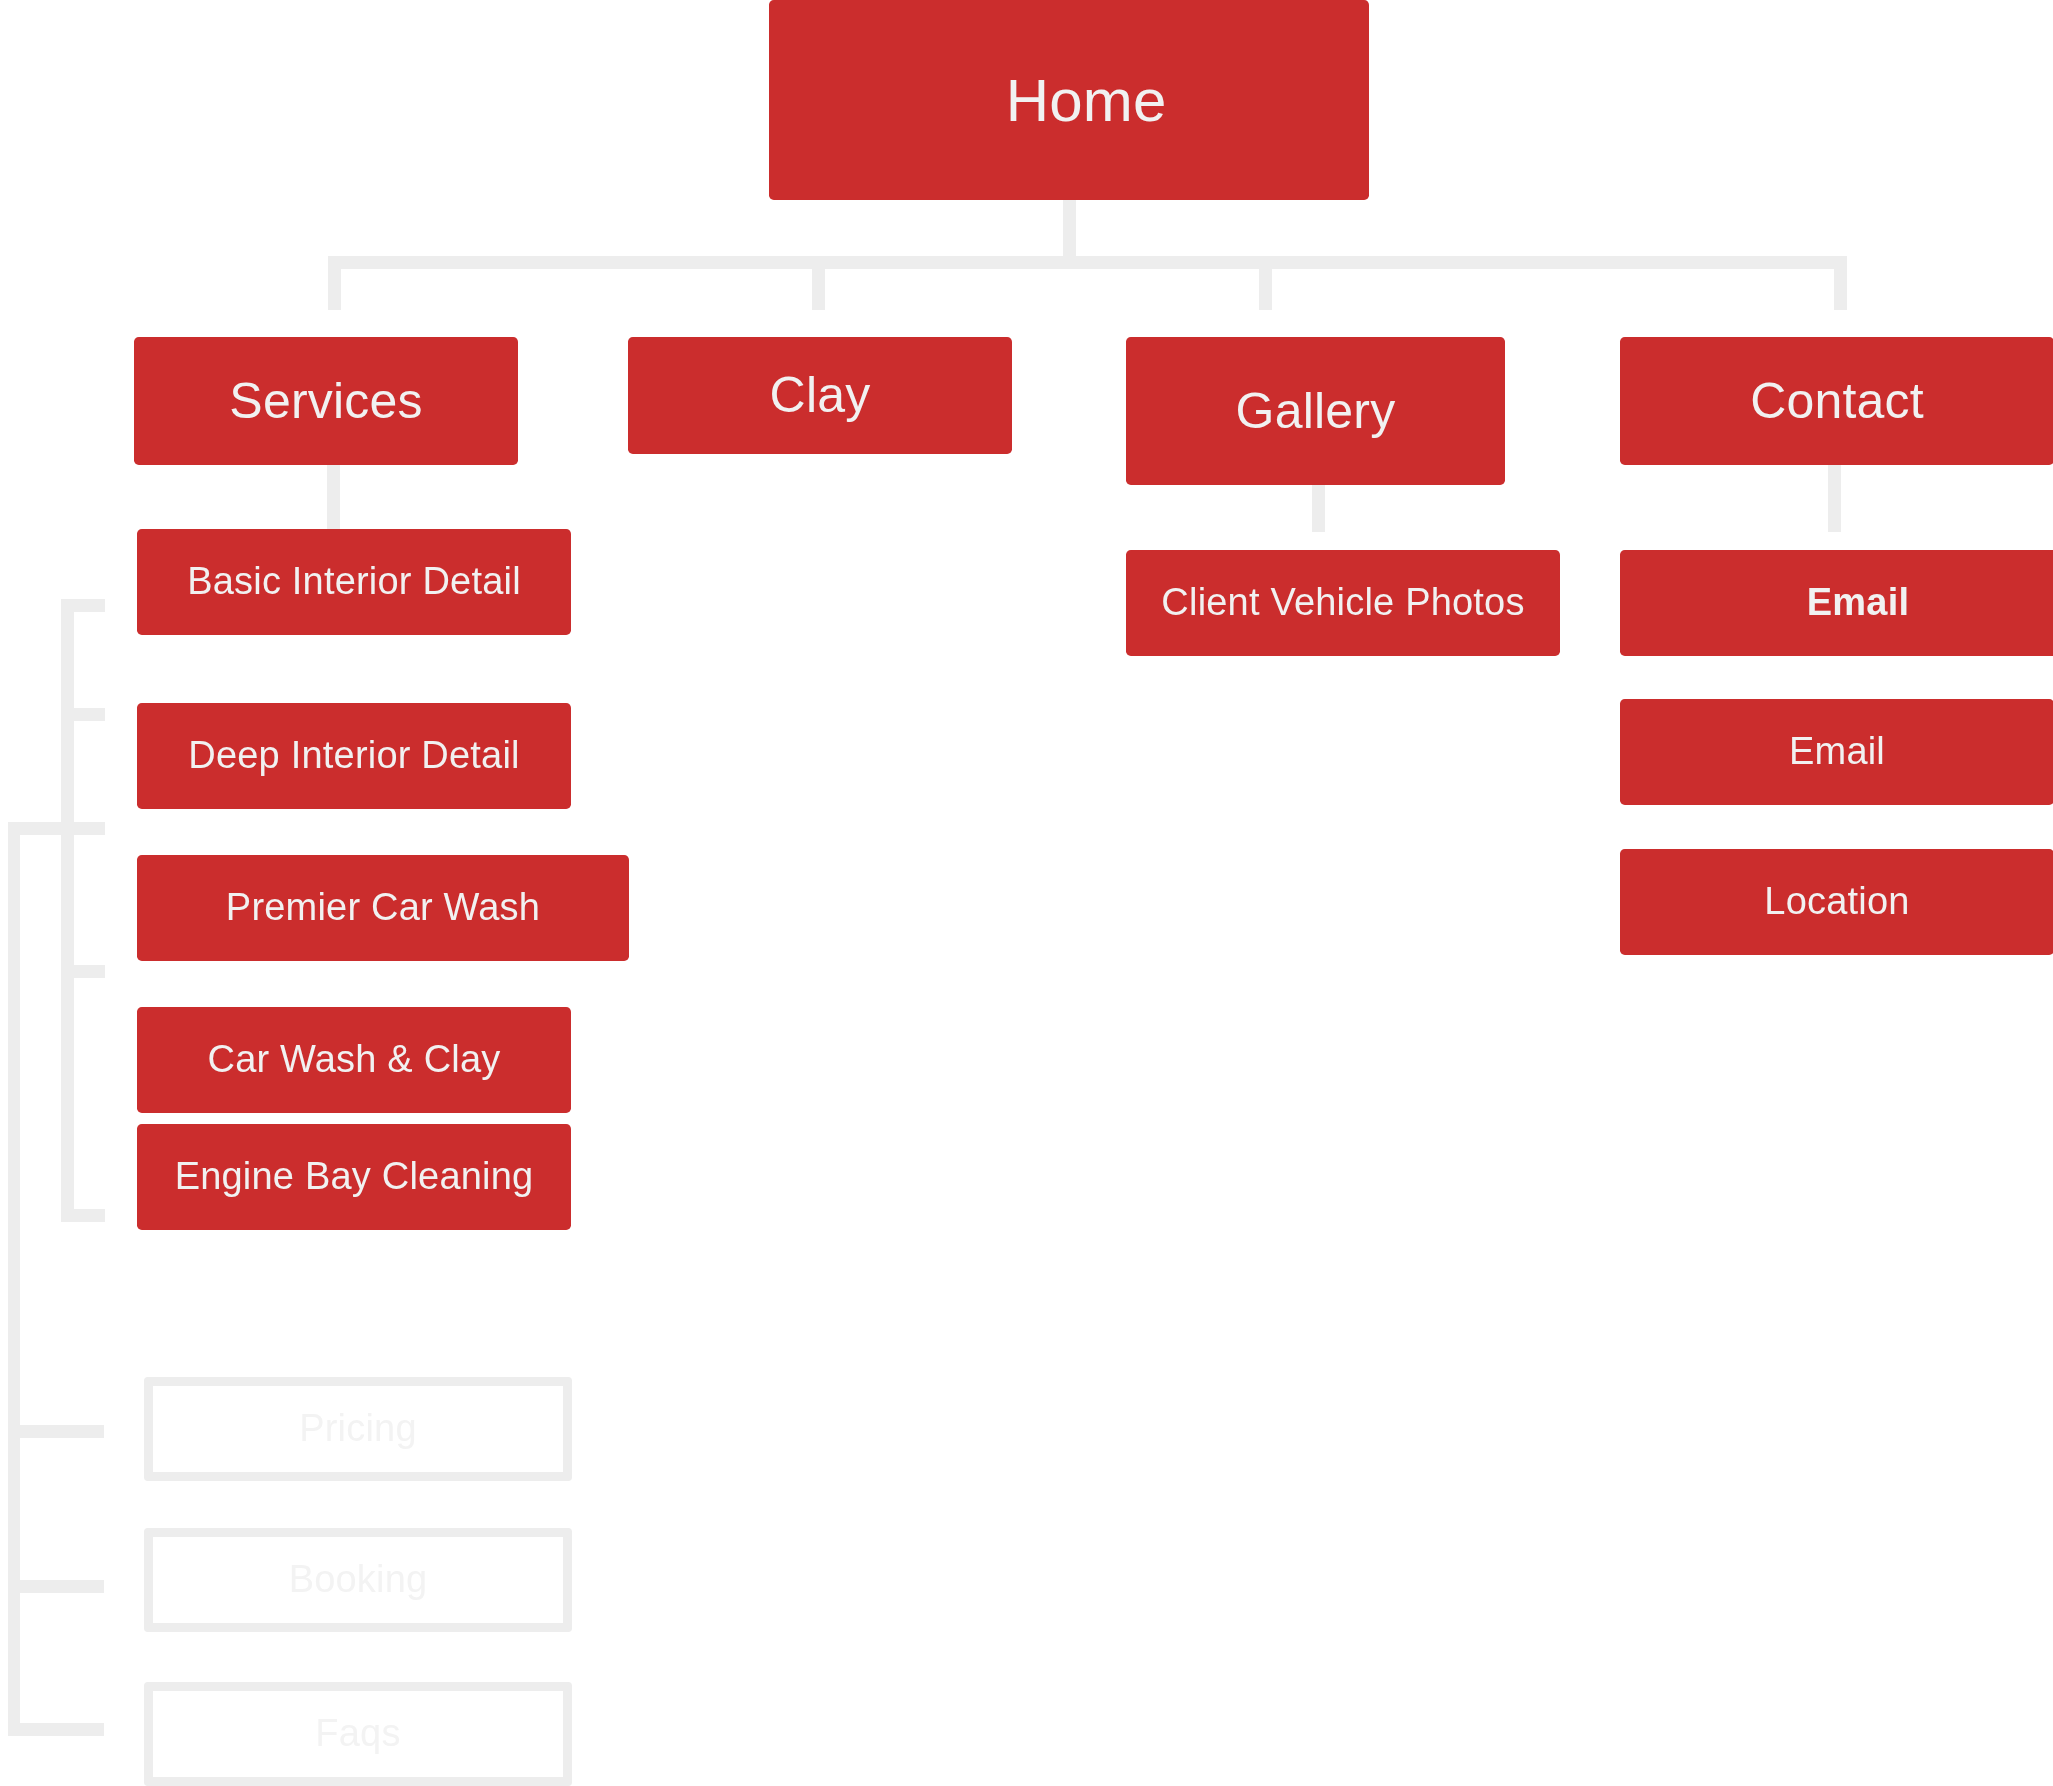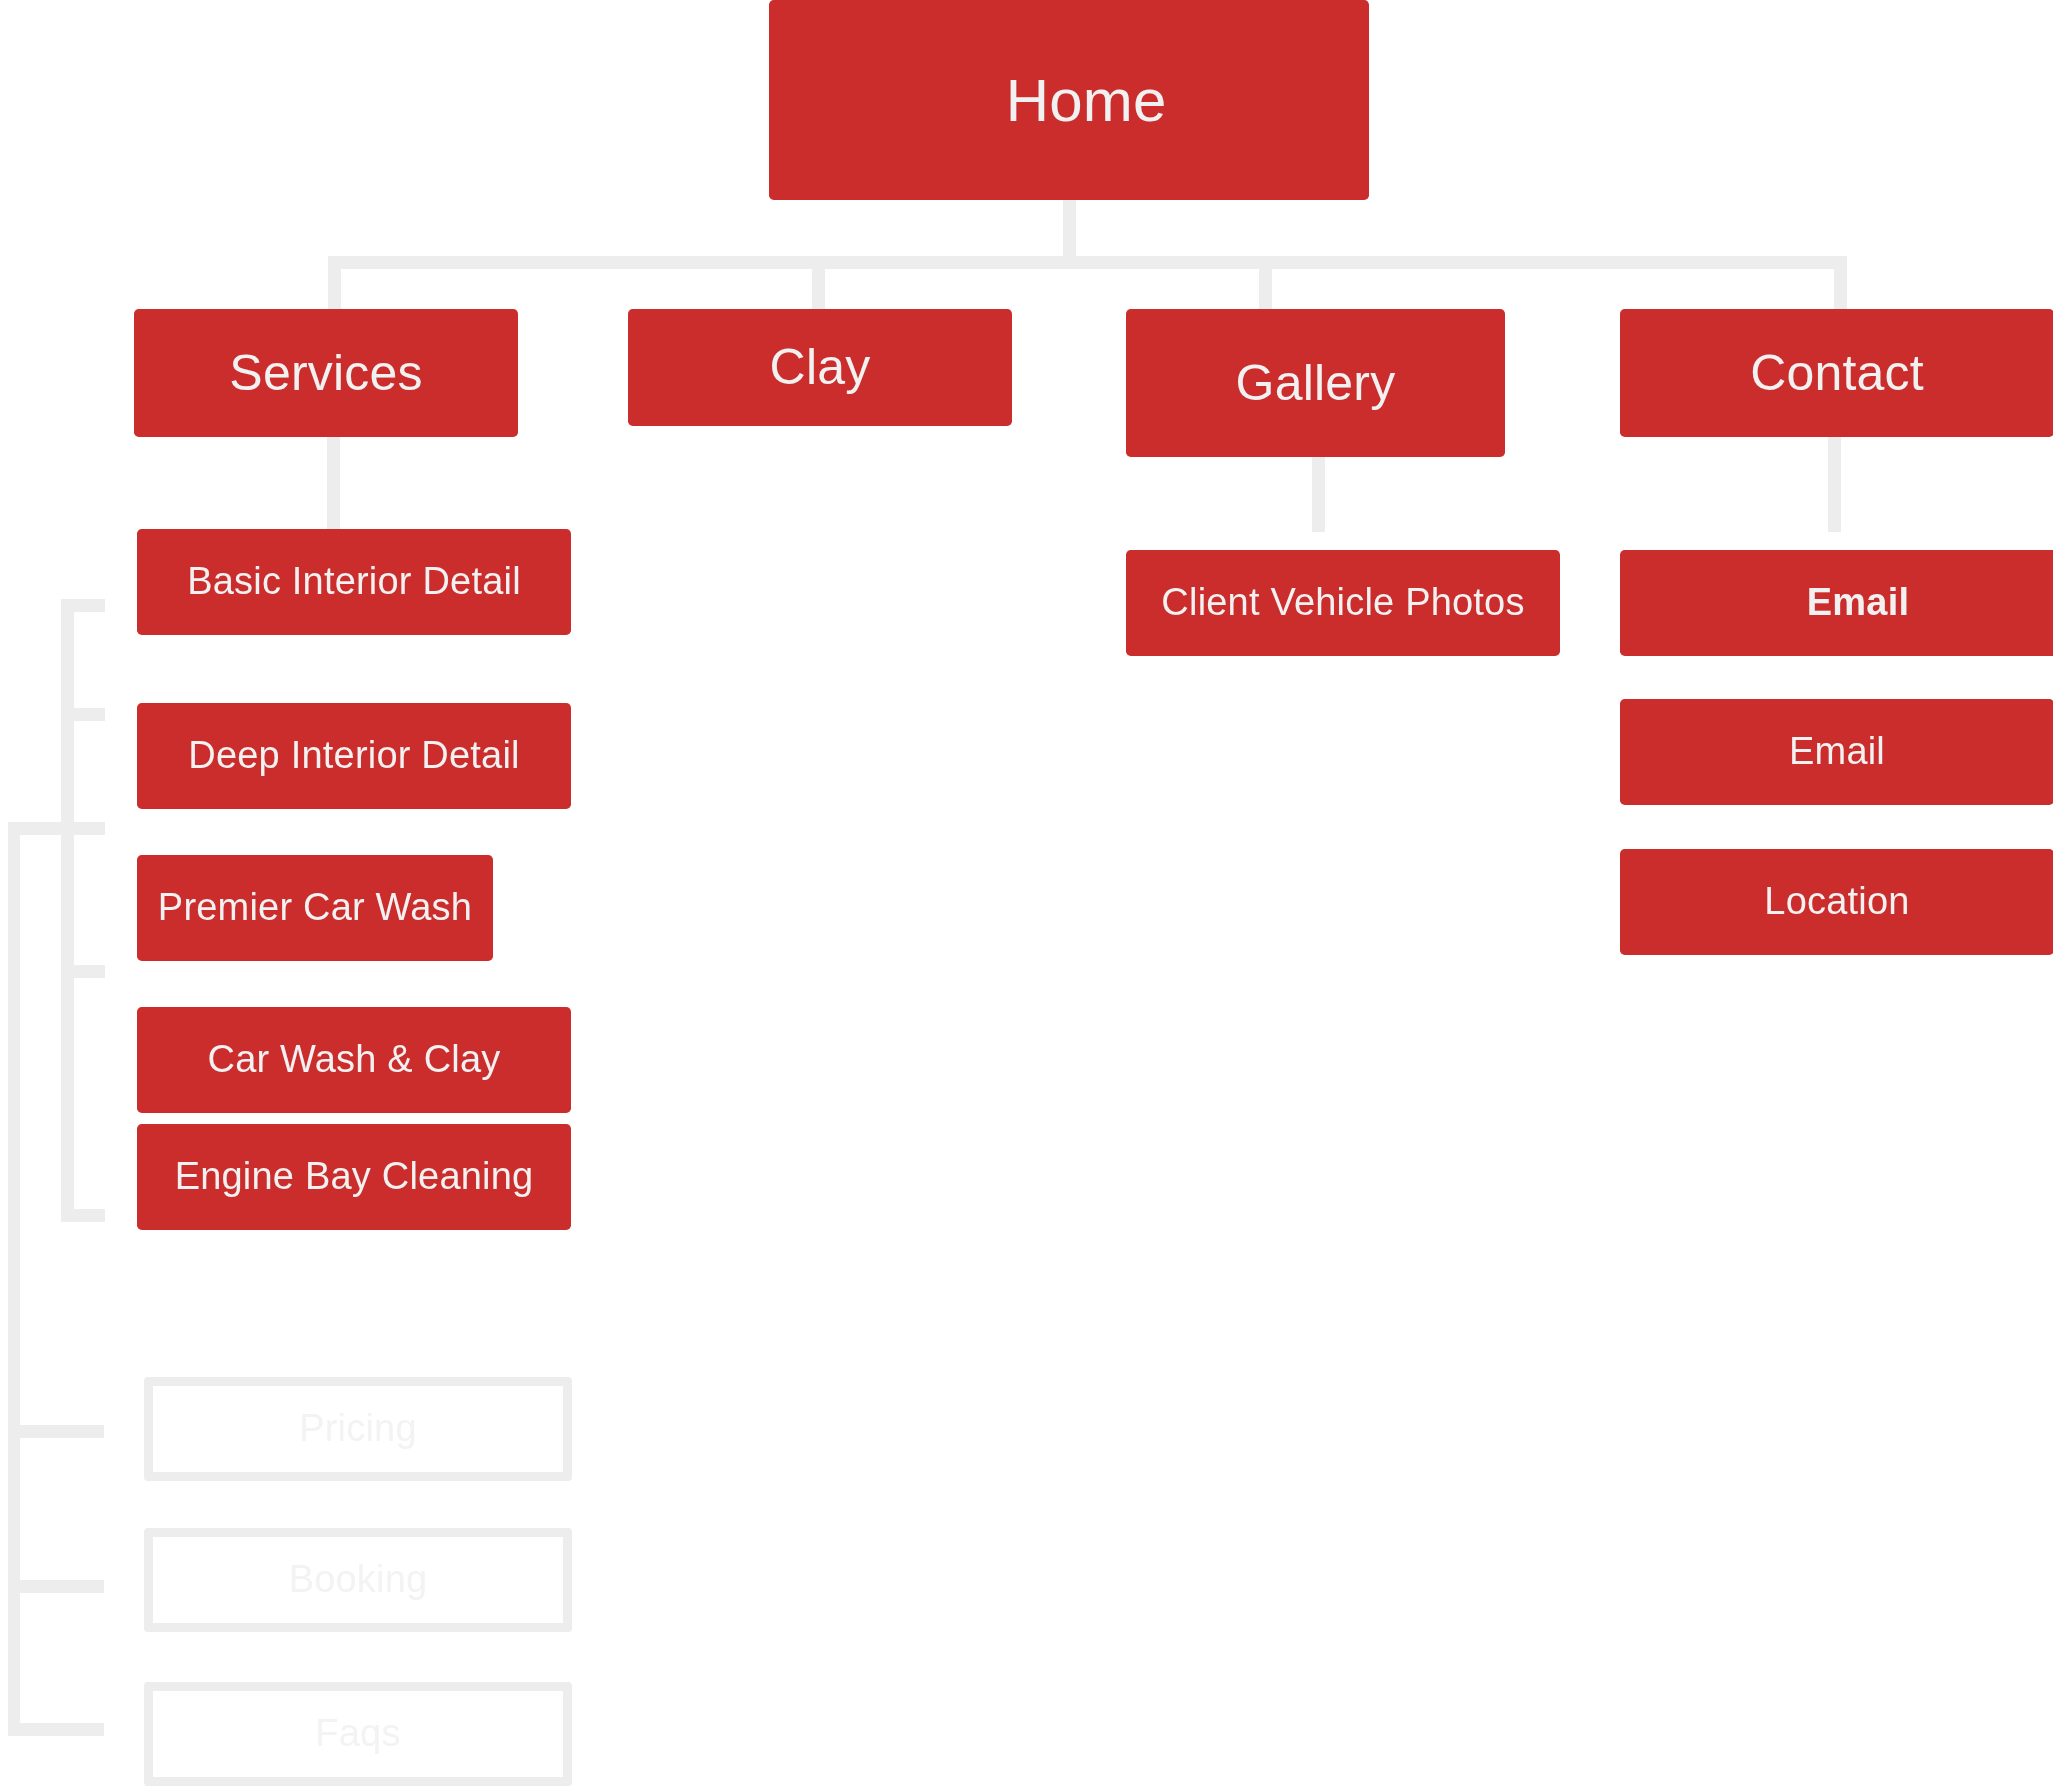--- a/index.html
+++ b/index.html
@@ -26,21 +26,21 @@
     background:#CB2D2D;
     color:#F1F1F1;
     text-align:center;
     line-height:1.05;
     font-weight:400;
     letter-spacing:0.2px;
     padding:0 9.6px;
     white-space:nowrap;
   }
   .node.root{ font-size:60px; }
-  .node.lvl1{ font-size:50px; }
+  .node.lvl1{ font-size:50px;margin-top:28px; }
   .node.lvl2{ font-size:38px; }
 
   
   .node.ghost{
     background:#ffffff;
     border:9.6px solid #EDEDED;
     color:#F3F3F3;
     border-radius:3.8px;
     font-size:38px;
   }
@@ -86,21 +86,21 @@
 
   <div class="node root" style="left:769px; top:0px; width:600px; height:200px;padding-left:44px;">Home</div>
 
   <div class="node lvl1" style="left:134px; top:309px; width:384px; height:128px;">Services</div>
   <div class="node lvl1" style="left:628px; top:309px; width:384px; height:117px;">Clay</div>
   <div class="node lvl1" style="left:1126px; top:309px; width:379px; height:148px;">Gallery</div>
   <div class="node lvl1" style="left:1620px; top:309px; width:434px; height:128px;">Contact</div>
 
   <div class="node lvl2" style="left:137px; top:529px; width:434px; height:106px;">Basic Interior Detail</div>
   <div class="node lvl2" style="left:137px; top:703px; width:434px; height:106px;">Deep Interior Detail</div>
-  <div class="node lvl2" style="left:137px; top:855px; width:356px; height:106px;">Premier Car Wash</div>
+  <div class="node lvl2" style="left:137px; top:855px; width:492px; height:106px;">Premier Car Wash</div>
   <div class="node lvl2" style="left:137px; top:1007px; width:434px; height:106px;">Car Wash &amp; Clay</div>
   <div class="node lvl2" style="left:137px; top:1124px; width:434px; height:106px;">Engine Bay Cleaning</div>
 
   <div class="node lvl2" style="left:1126px; top:550px; width:434px; height:106px;text-align:center;">Client Vehicle Photos</div>
 
   <div class="node lvl2" style="left:1620px; top:550px; width:476px; height:106px;font-weight:bold;">Email</div>
   <div class="node lvl2" style="left:1620px; top:699px; width:434px; height:106px;">Email</div>
   <div class="node lvl2" style="left:1620px; top:849px; width:434px; height:106px;">Location</div>
 
   <div class="node ghost" style="left:144px; top:1377px; width:428px; height:104px;">Pricing</div>

